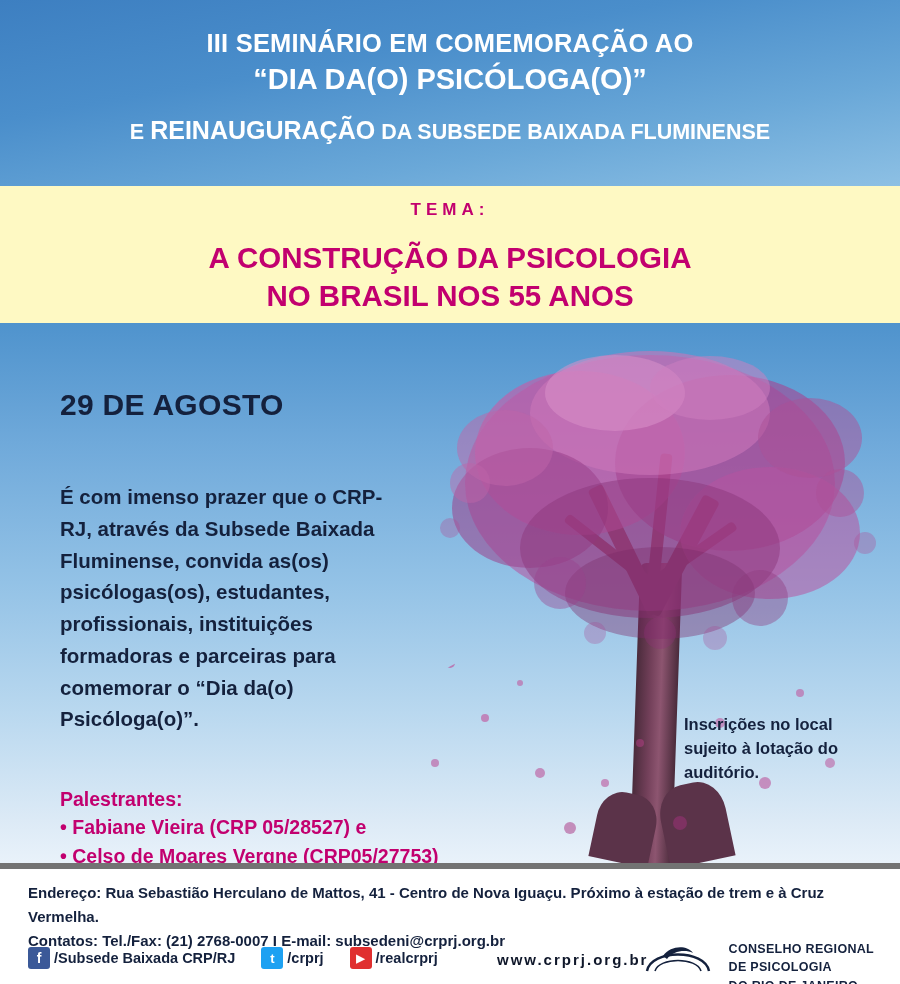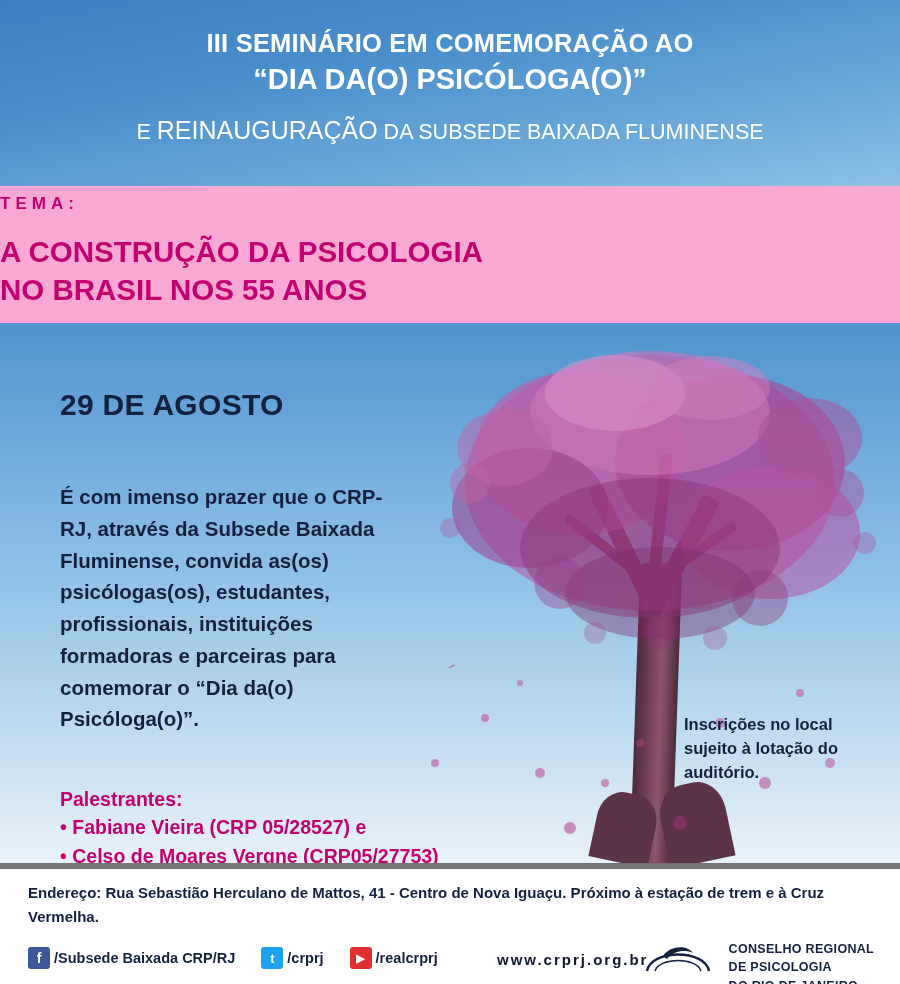--- a/index.html
+++ b/index.html
@@ -23,28 +23,28 @@
     text-align: center;
     padding-top: 28px;
   }
   .header .line1 {
     font-size: 25.5px; font-weight: bold; letter-spacing: 0.2px; line-height: 1.22;
   }
   .header .line2 {
     font-size: 29px; font-weight: bold; line-height: 1.25; margin-top: 2px;
   }
   .header .line3 {
-    font-size: 21.5px; font-weight: normal; margin-top: 18px; line-height: 1.2;
+    font-size: 21.5px; font-weight: bold; margin-top: 18px; line-height: 1.2;
   }
   .header .line3 .big { font-size: 25px; }
 
   
   .tema-band {
     position: absolute; left: 0; top: 186px; width: 900px; height: 137px;
-    background: #f9a8d4; text-align: left; padding-top: 8px;
+    background: #fef9c3; text-align: center; padding-top: 14px;
   }
   .tema-label {
     color: #c2006f; font-size: 17px; font-weight: bold; letter-spacing: 5px;
   }
   .tema-title {
     color: #c2006f; font-size: 29.5px; font-weight: bold; line-height: 1.28; margin-top: 19px;
   }
 
   
   .main {
@@ -221,20 +221,21 @@
       <div>• Fabiane Vieira (CRP 05/28527) e</div>
       <div>• Celso de Moares Vergne (CRP05/27753)</div>
     </div>
 
     <div class="note">Inscrições no local sujeito à lotação do auditório.</div>
   </div>
 
   <div class="footer">
     <div class="addr">
       <div>Endereço: Rua Sebastião Herculano de Mattos, 41 - Centro de Nova Iguaçu. Próximo à estação de trem e à Cruz Vermelha.</div>
+      <div>Contatos: Tel./Fax: (21) 2768-0007 I E-mail: subsedeni@crprj.org.br</div>
     </div>
 
     <div class="social">
       <div class="item">
         <span class="sq fb">f</span>
         <span>/Subsede Baixada CRP/RJ</span>
       </div>
       <div class="item">
         <span class="sq tw">t</span>
         <span>/crprj</span>

